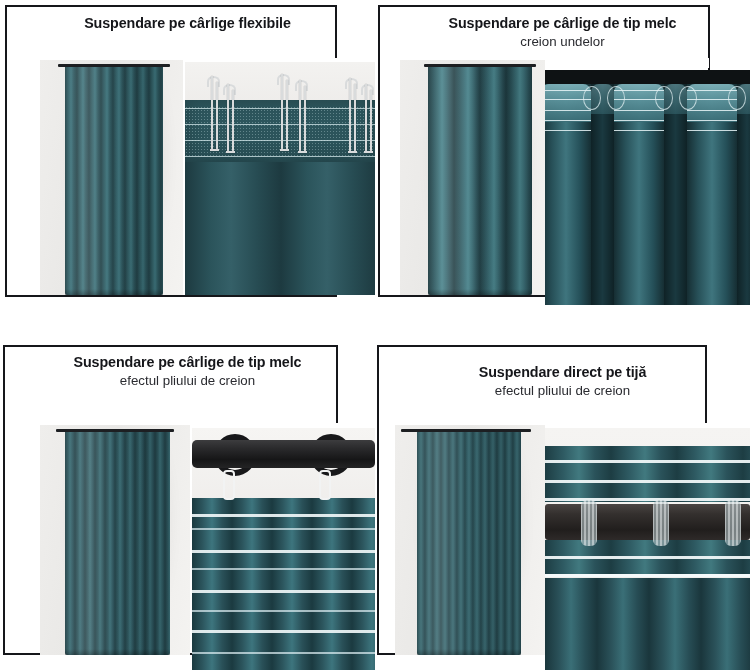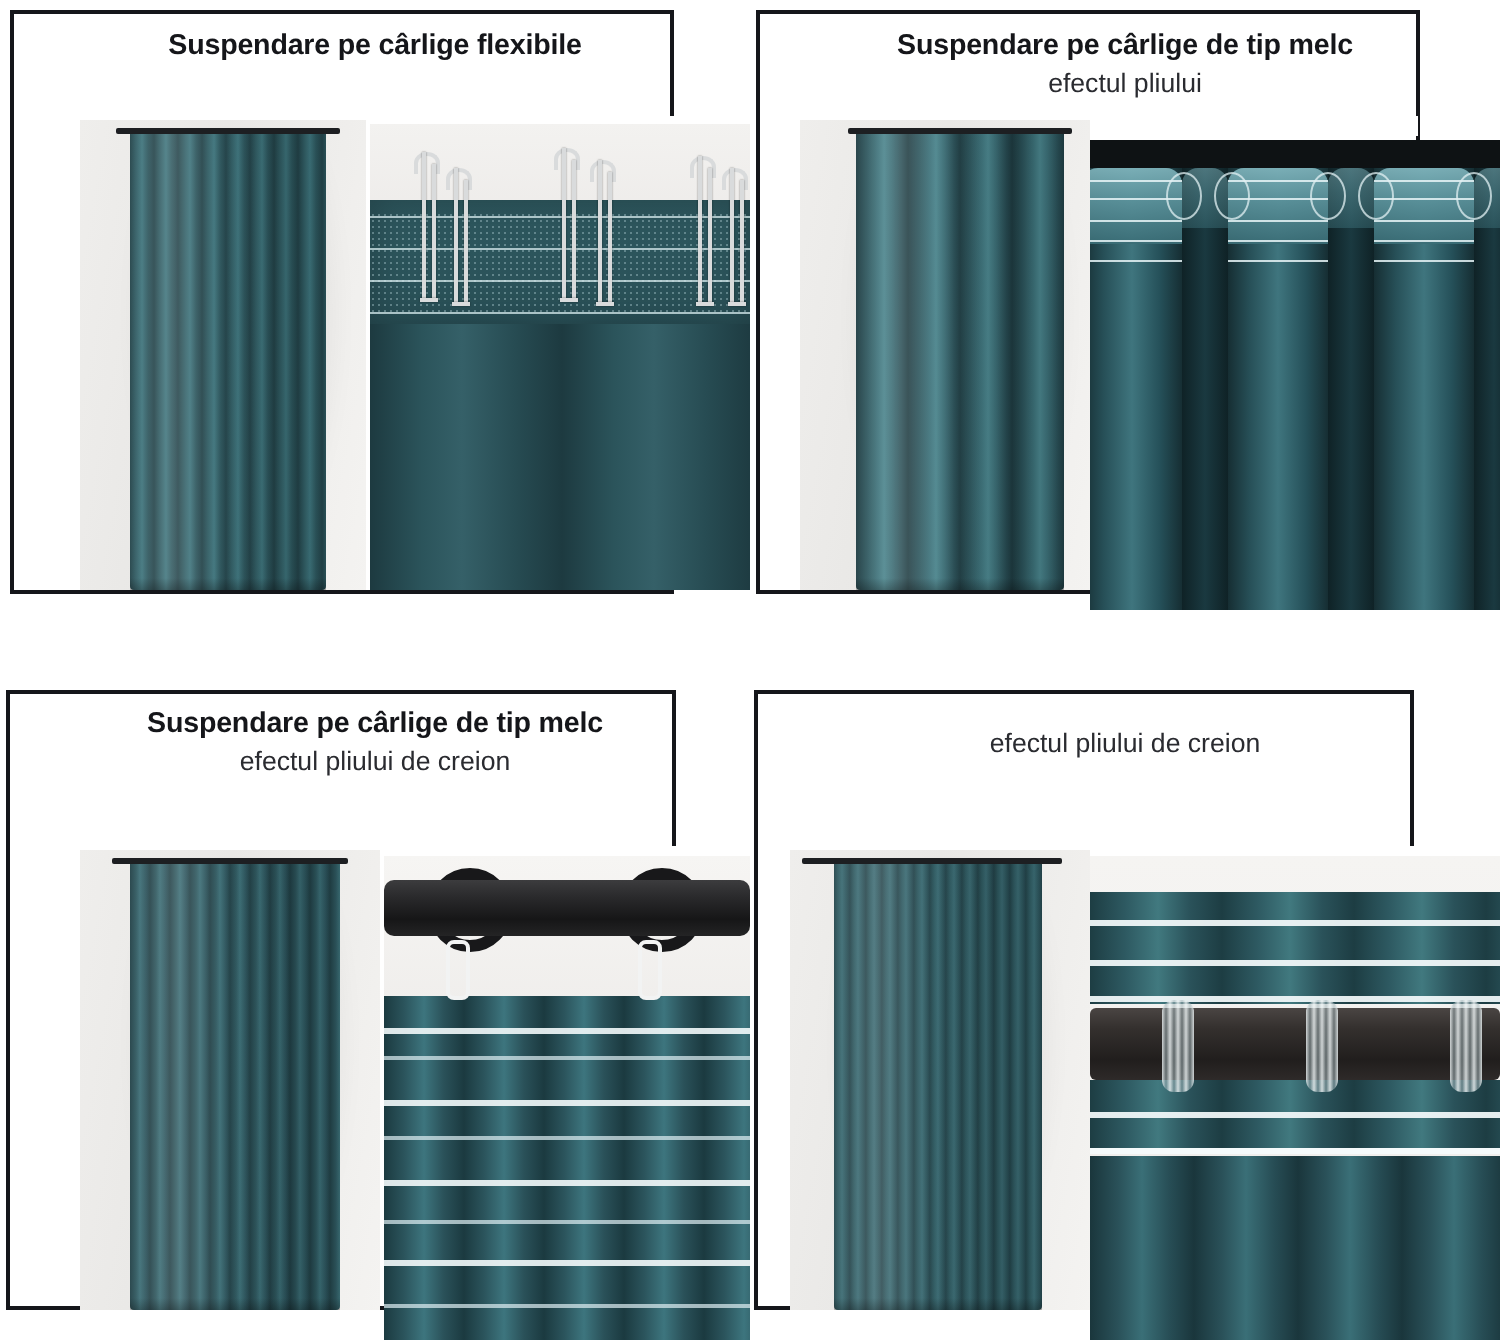--- a/index.html
+++ b/index.html
@@ -298,21 +298,21 @@
     </div>
   </div>
 
   <div class="panel">
 
     <div class="frame" style="left:3px;top:5px;width:332px;height:292px;"></div>
     <div class="frame-notch" style="left:18px;top:58px;width:316px;height:10px;"></div>
 
     <div class="caption" style="top:14px;">
       <div class="cap-main">Suspendare pe cârlige de tip melc</div>
-      <div class="cap-sub">efectul pliului</div>
+      <div class="cap-sub">creion undelor</div>
     </div>
 
     <div class="photo wall" style="left:25px;top:60px;width:145px;height:235px;">
       <div class="shadow" style="left:22px;top:8px;width:116px;height:228px;"></div>
       <div class="rod" style="left:24px;top:4px;width:112px;"></div>
       <div class="curtain pleat-wave" style="left:28px;top:6px;width:104px;height:229px;">
         <div class="curtain-sheen"></div>
         <div class="curtain-hem"></div>
       </div>
     </div>
@@ -398,20 +398,21 @@
       <div class="hstripe thin" style="top:224px;"></div>
     </div>
   </div>
 
   <div class="panel">
 
     <div class="frame" style="left:2px;top:10px;width:330px;height:310px;"></div>
     <div class="frame-notch" style="left:18px;top:88px;width:316px;height:10px;"></div>
 
     <div class="caption" style="top:28px;">
+      <div class="cap-main">Suspendare direct pe tijă</div>
       <div class="cap-sub">efectul pliului de creion</div>
     </div>
 
     <div class="photo wall" style="left:20px;top:90px;width:150px;height:230px;">
       <div class="shadow" style="left:20px;top:8px;width:116px;height:222px;"></div>
       <div class="rod" style="left:6px;top:4px;width:130px;"></div>
       <div class="curtain pleat-fine" style="left:22px;top:6px;width:104px;height:224px;">
         <div class="curtain-sheen"></div>
         <div class="curtain-hem"></div>
       </div>

